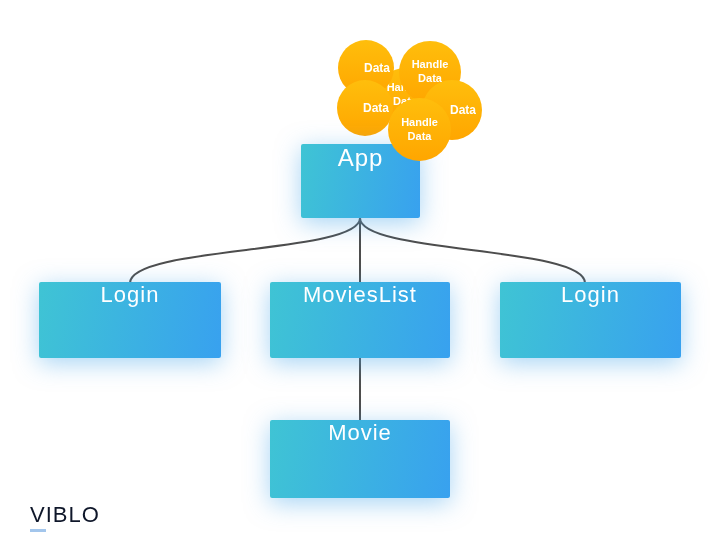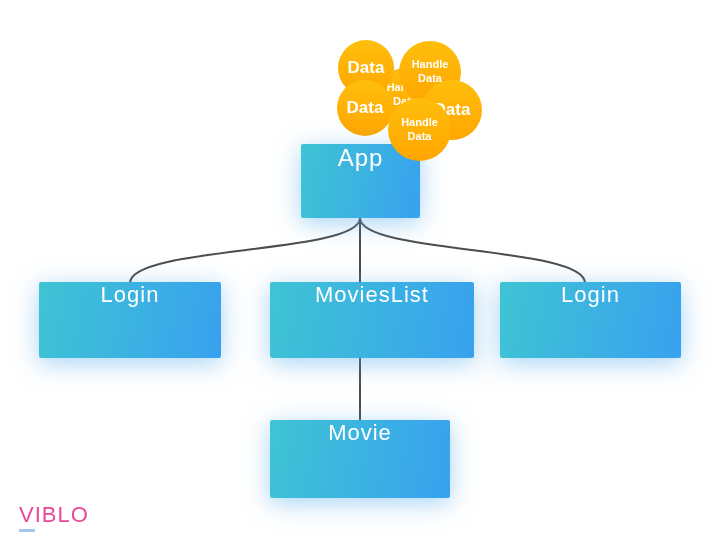--- a/index.html
+++ b/index.html
@@ -39,56 +39,56 @@
     justify-content: center;
     background: linear-gradient(100deg, #3fc4d4 0%, #38a1ef 100%);
     color: #ffffff;
     letter-spacing: 1px;
     border-radius: 2px;
     box-shadow: 0 5px 24px rgba(77, 170, 235, 0.50);
     z-index: 4;
   }
   #node-app        { left: 301px; top: 144px; width: 119px; height: 74px; font-size: 24px; }
   #node-search     { left:  39px; top: 282px; width: 182px; height: 76px; font-size: 22px; }
-  #node-movieslist { left: 270px; top: 282px; width: 204px; height: 76px; font-size: 22px; }
+  #node-movieslist { left: 270px; top: 282px; width: 180px; height: 76px; font-size: 22px; }
   #node-login      { left: 500px; top: 282px; width: 181px; height: 76px; font-size: 22px; }
   #node-movie      { left: 270px; top: 420px; width: 180px; height: 78px; font-size: 22px; }
 
   
   .circle {
     position: absolute;
     border-radius: 50%;
     background: linear-gradient(180deg, #ffbe0c 0%, #ffa600 100%);
     color: #ffffff;
     display: flex;
     align-items: center;
     justify-content: center;
     text-align: center;
     font-weight: 600;
   }
   .circle.small-text { font-size: 11px; line-height: 1.25; }
-  .circle.big-text   { font-size: 17px; }
+  .circle.big-text   { font-size: 12px; text-align: right; }
 
   #circle-mid-back     { left: 378px; top: 68px; width: 54px; height: 54px; z-index: 1; }
   #circle-top-left     { left: 338px; top: 40px; width: 56px; height: 56px; z-index: 2; }
   #circle-top-right    { left: 399px; top: 41px; width: 62px; height: 62px; z-index: 2; }
   #circle-bottom-left  { left: 337px; top: 80px; width: 56px; height: 56px; z-index: 3; }
   #circle-bottom-right { left: 422px; top: 80px; width: 60px; height: 60px; z-index: 3; }
   #circle-front        { left: 388px; top: 98px; width: 63px; height: 63px; z-index: 5; }
 
   .circle span { display: block; width: 48px; }
 
   
   #logo {
     position: absolute;
-    left: 19px;
+    left: 30px;
     top: 502px;
     font-size: 22px;
     letter-spacing: 1px;
-    color: #ec4899;
+    color: #0f172a;
     z-index: 6;
   }
   #logo .letter-v {
     display: inline-block;
     border-bottom: 3px solid #a3c6ec;
     padding-bottom: 1px;
   }
 </style>
 </head>
 <body>

